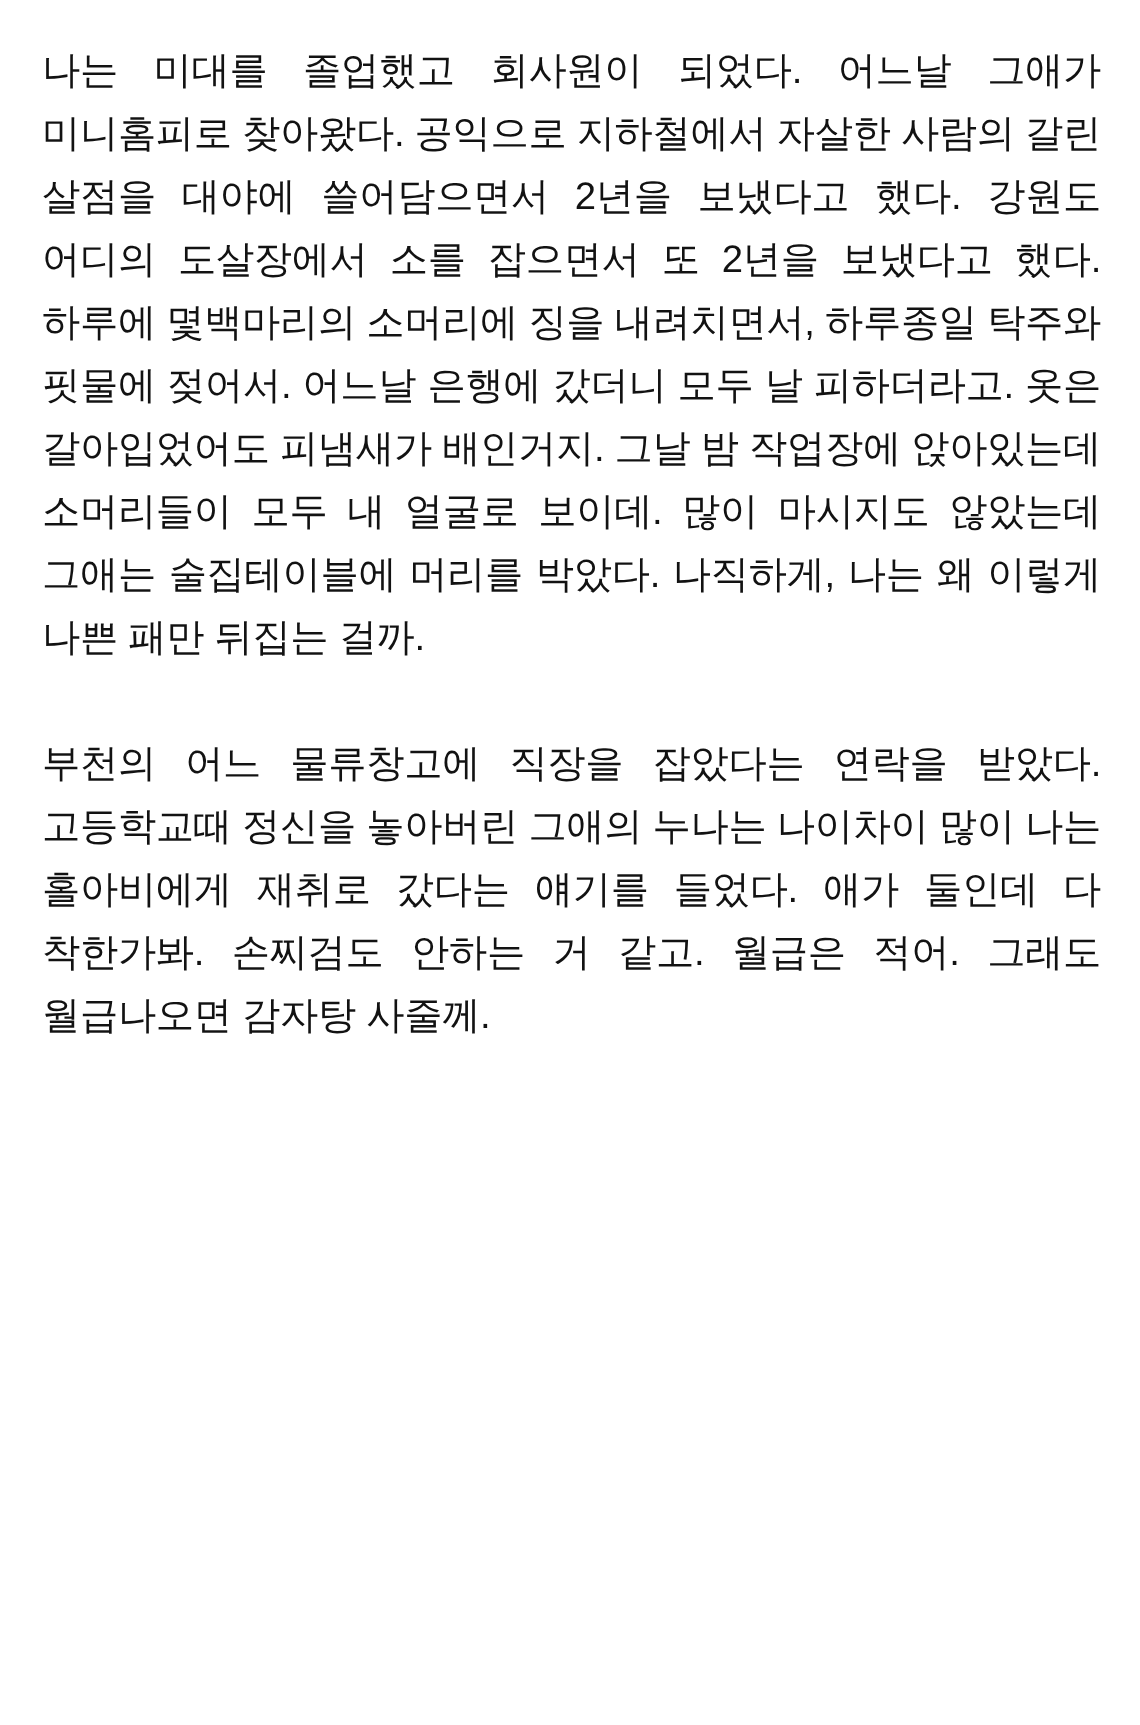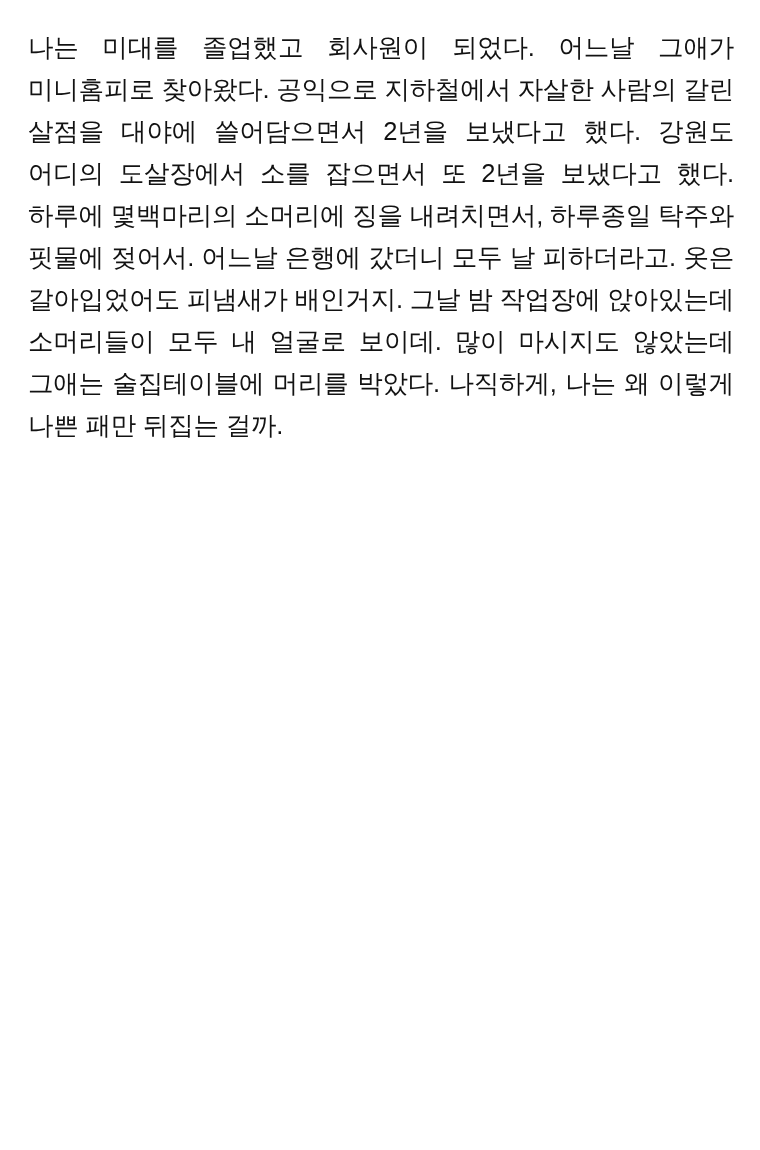--- a/index.html
+++ b/index.html
@@ -37,14 +37,15 @@
   .para:last-child {
     margin-bottom: 0;
   }
 </style>
 </head>
 <body>
 
 <div class="page">
   <article class="doc-body">
     <p class="para">나는 미대를 졸업했고 회사원이 되었다. 어느날 그애가 미니홈피로 찾아왔다. 공익으로 지하철에서 자살한 사람의 갈린 살점을 대야에 쓸어담으면서 2년을 보냈다고 했다. 강원도 어디의 도살장에서 소를 잡으면서 또 2년을 보냈다고 했다. 하루에 몇백마리의 소머리에 징을 내려치면서, 하루종일 탁주와 핏물에 젖어서. 어느날 은행에 갔더니 모두 날 피하더라고. 옷은 갈아입었어도 피냄새가 배인거지. 그날 밤 작업장에 앉아있는데 소머리들이 모두 내 얼굴로 보이데. 많이 마시지도 않았는데 그애는 술집테이블에 머리를 박았다. 나직하게, 나는 왜 이렇게 나쁜 패만 뒤집는 걸까.</p>
+    <p class="para">부천의 어느 물류창고에 직장을 잡았다는 연락을 받았다. 고등학교때 정신을 놓아버린 그애의 누나는 나이차이 많이 나는 홀아비에게 재취로 갔다는 얘기를 들었다. 애가 둘인데 다 착한가봐. 손찌검도 안하는 거 같고. 월급은 적어. 그래도 월급나오면 감자탕 사줄께.</p>
   </article>
 </div>
 
 </body></html>

